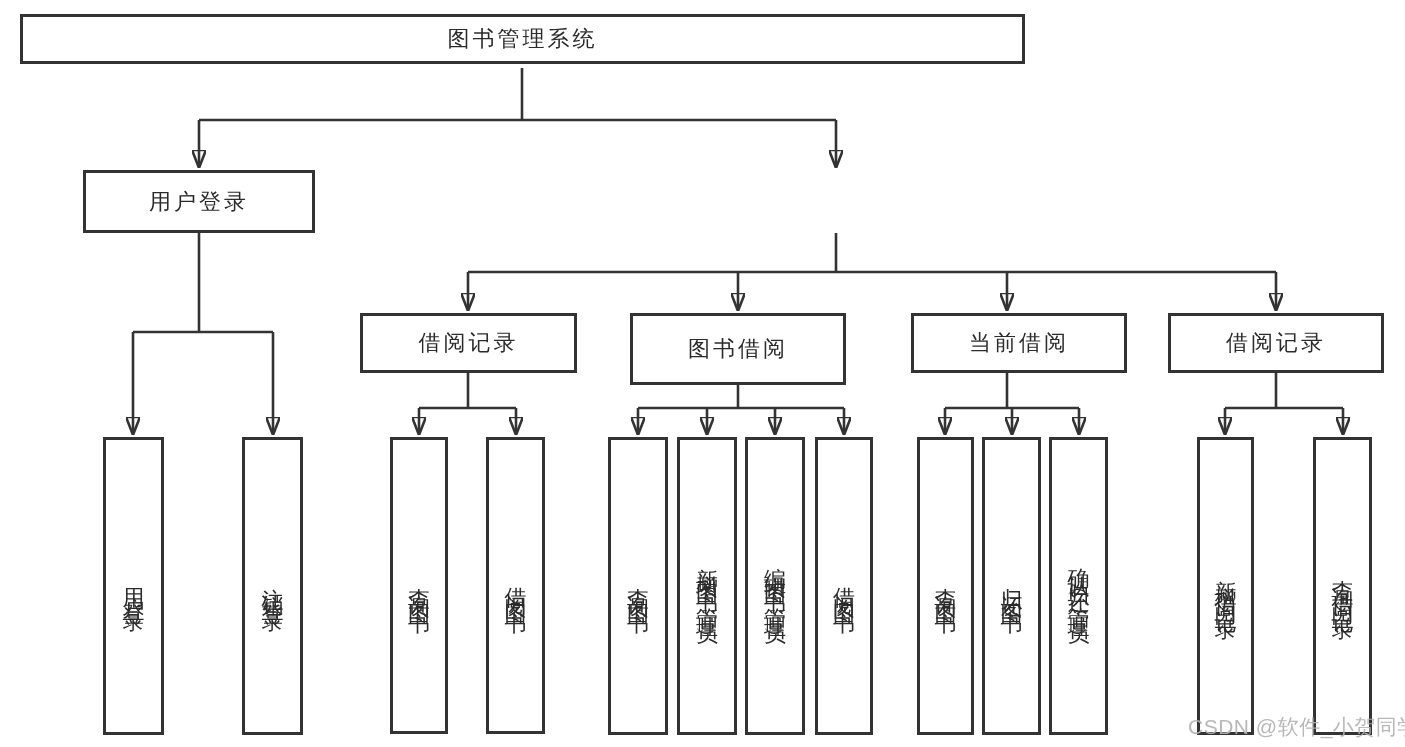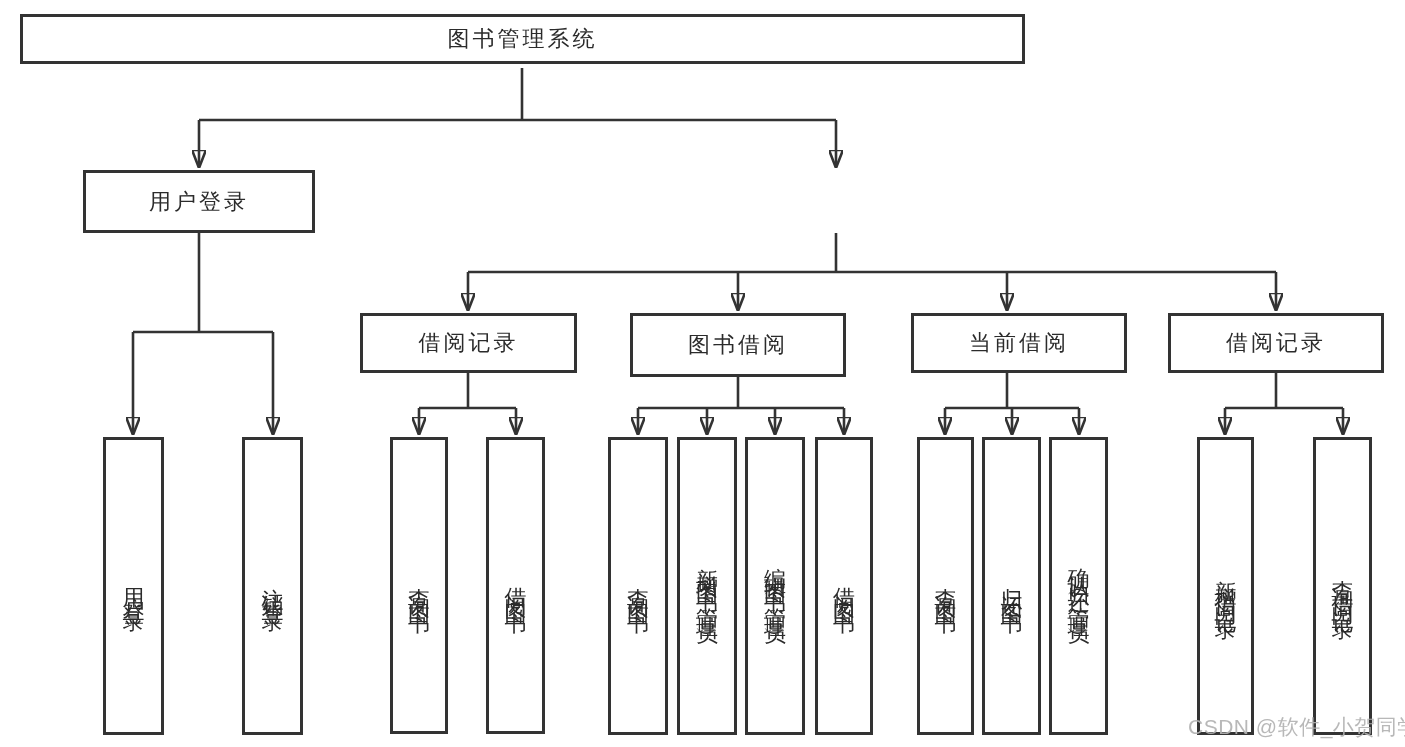--- a/index.html
+++ b/index.html
@@ -71,21 +71,21 @@
     <line x1="1079" y1="408" x2="1079" y2="434" marker-end="url(#ah)"></line>
     <line x1="1225" y1="408" x2="1225" y2="434" marker-end="url(#ah)"></line>
     <line x1="1343" y1="408" x2="1343" y2="434" marker-end="url(#ah)"></line>
   </svg>
 
   <div class="box hbox" style="left:20px;top:14px;width:1005px;height:50px;">图书管理系统</div>
 
   <div class="box hbox" style="left:83px;top:170px;width:232px;height:63px;">用户登录</div>
 
   <div class="box hbox" style="left:360px;top:313px;width:217px;height:60px;">借阅记录</div>
-  <div class="box hbox" style="left:630px;top:313px;width:216px;height:64px;">图书借阅</div>
+  <div class="box hbox" style="left:630px;top:313px;width:216px;height:72px;">图书借阅</div>
   <div class="box hbox" style="left:899px;top:313px;width:216px;height:60px;margin-left:12px;">当前借阅</div>
   <div class="box hbox" style="left:1168px;top:313px;width:216px;height:60px;">借阅记录</div>
 
   <div class="box vbox" style="left:103px;top:437px;width:61px;height:298px;">
     <span>用户登录</span>
   </div>
   <div class="box vbox" style="left:242px;top:437px;width:61px;height:298px;">
     <span>注销登录</span>
   </div>
 

